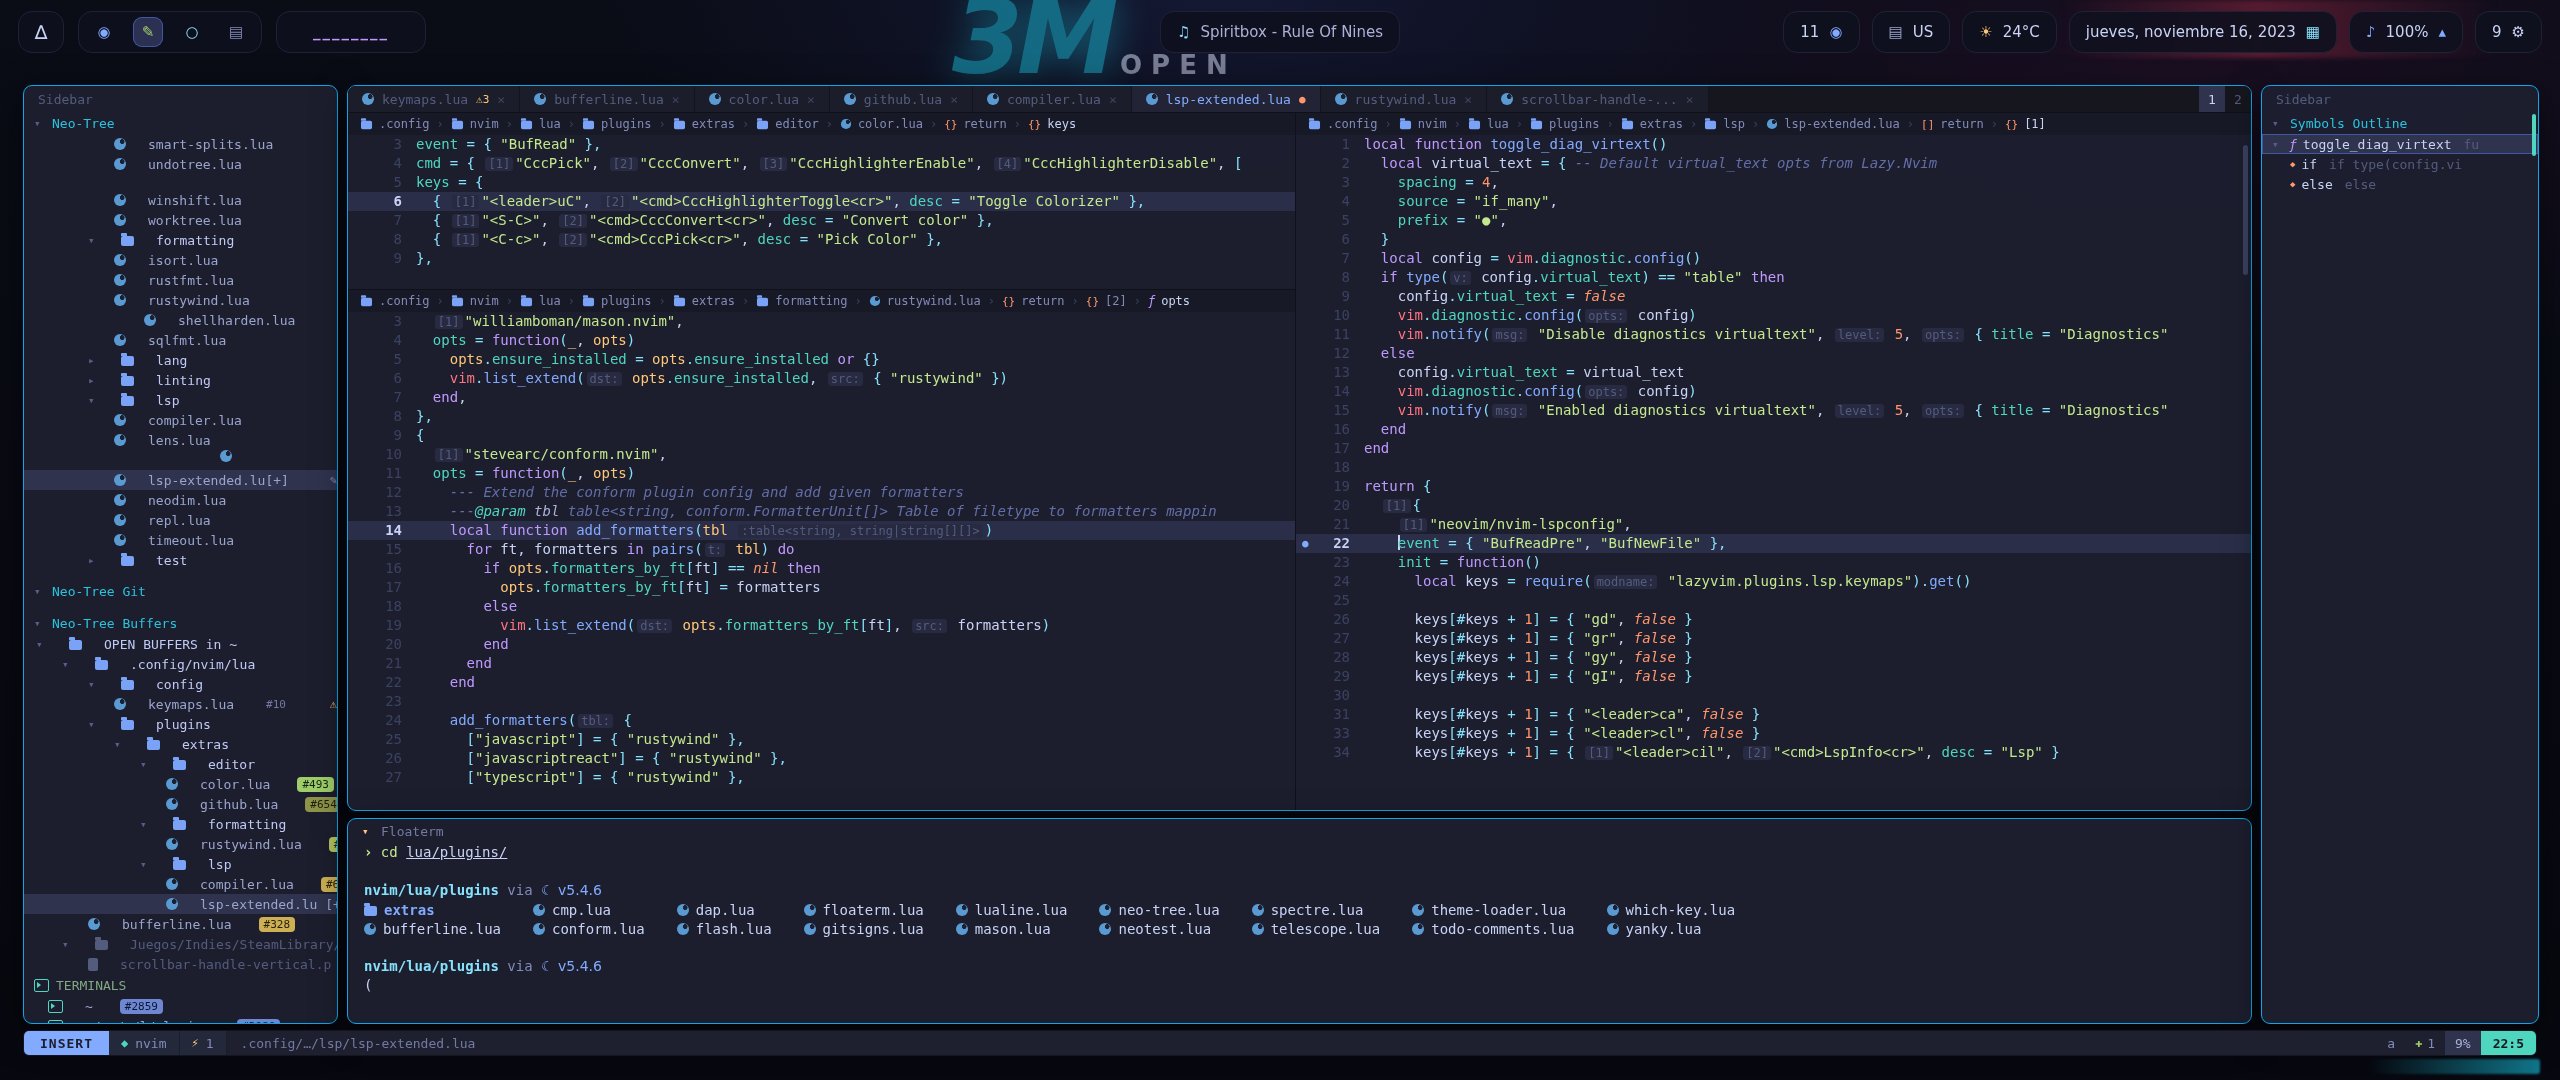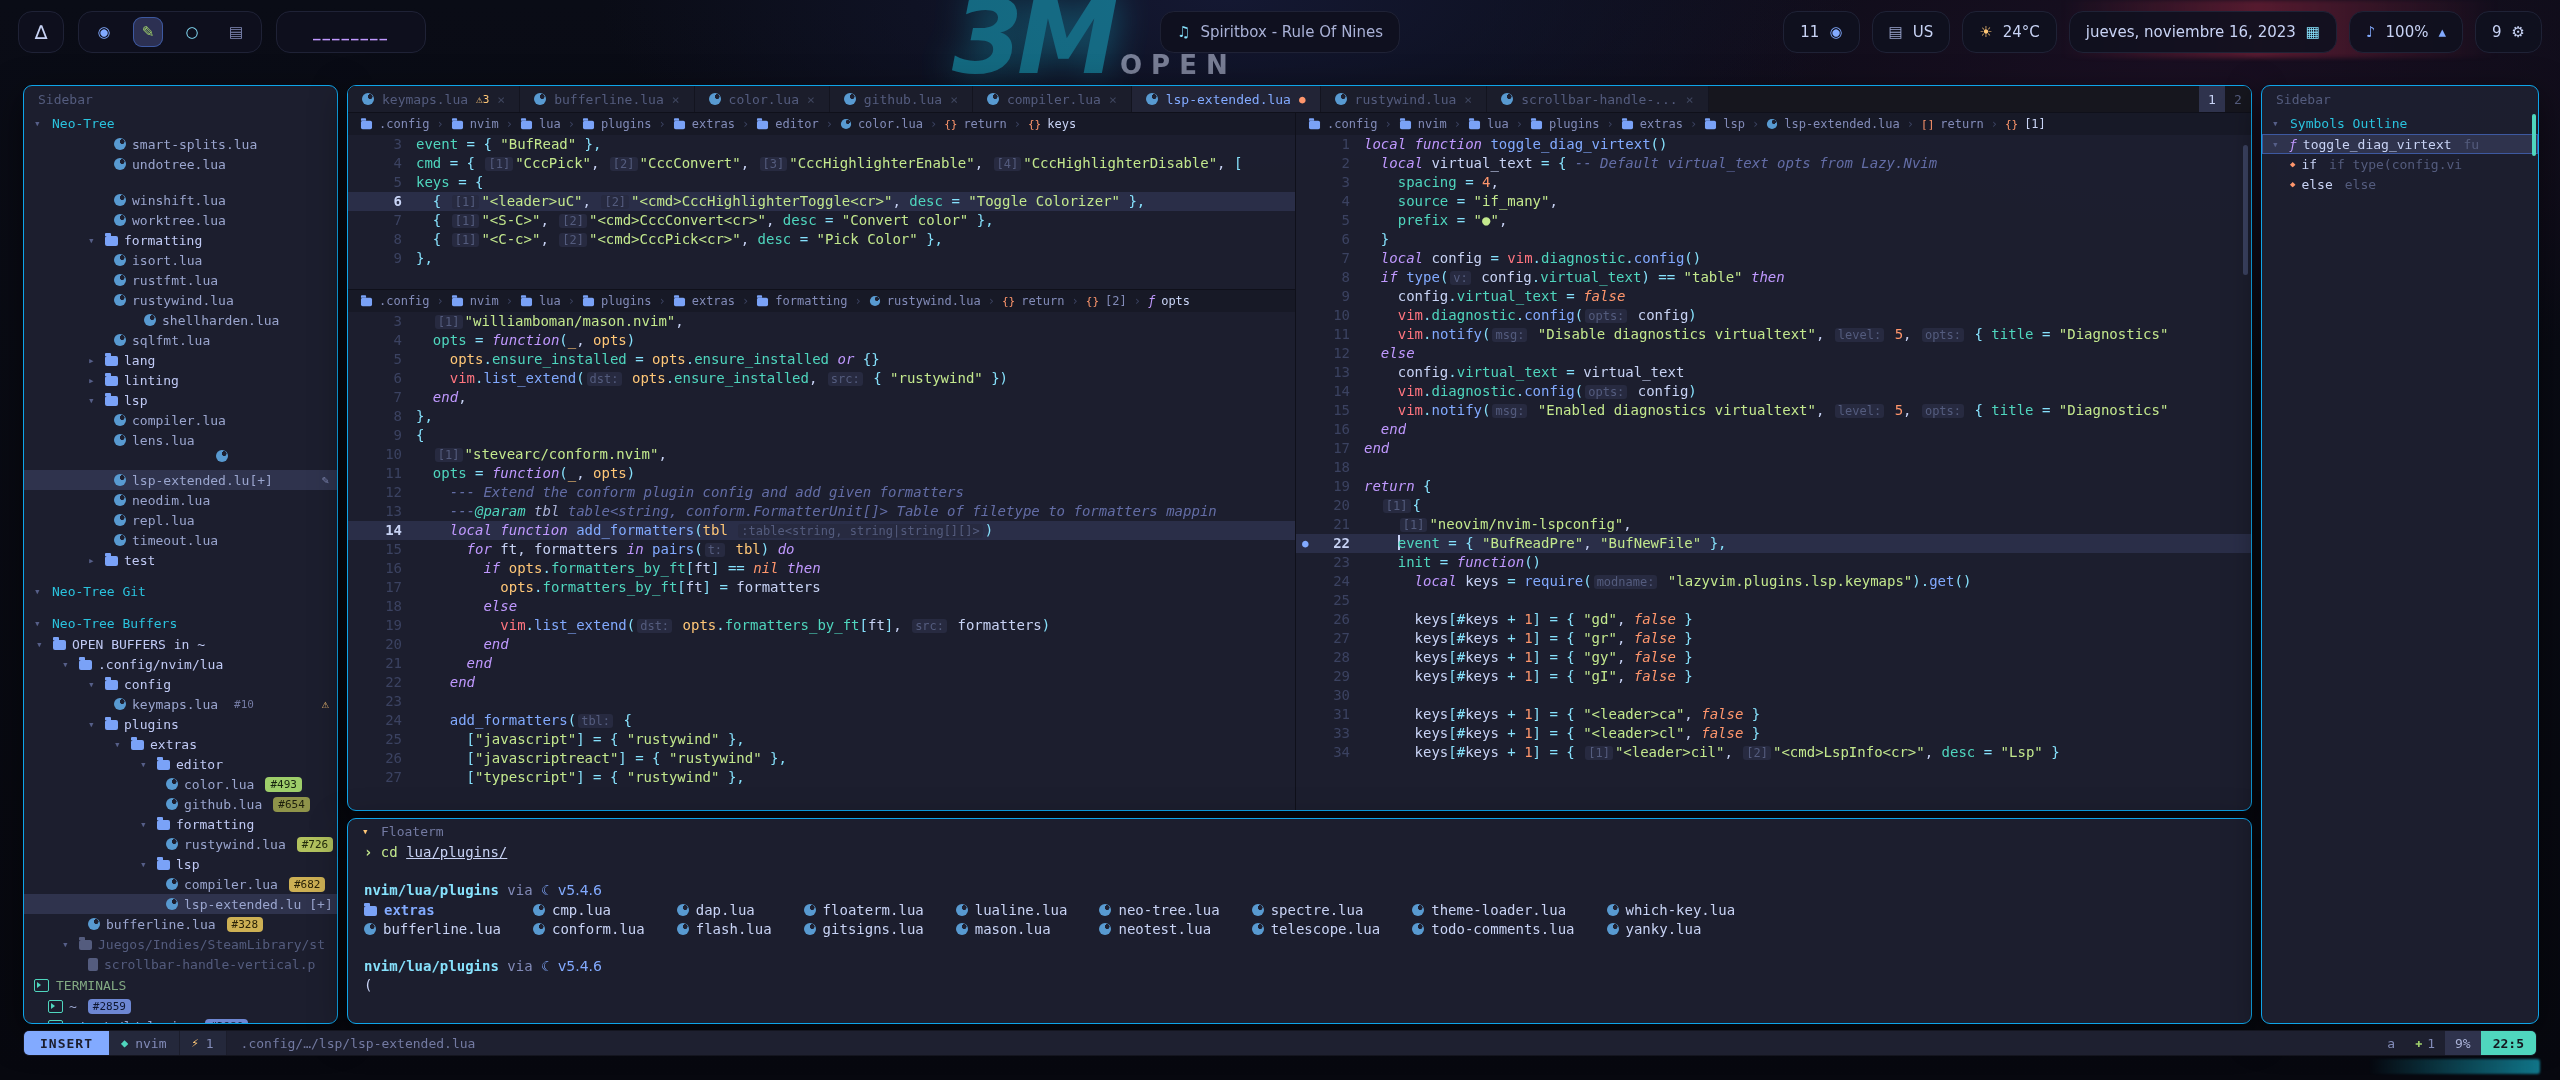--- a/index.html
+++ b/index.html
@@ -45,21 +45,21 @@
   .win-title{height:26px;display:flex;align-items:center;padding:0 14px;color:#545c7e;
           font-size:13px;font-family:"DejaVu Sans Mono",monospace}
   .shead{height:22px;display:flex;align-items:center;gap:7px;padding:0 10px;
          font-family:"DejaVu Sans Mono",monospace;font-size:13px}
   .shead .stitle{color:#2ac3de}
   .chev{color:#565f89;font-size:11px;width:11px;flex:none}
   .gap-top{margin-top:10px}
 
   
   #sidebar-l{left:23px;top:85px;width:313px;height:937px;font-family:"DejaVu Sans Mono",monospace;font-size:13px}
-  .trow{height:20px;display:flex;align-items:center;gap:6px;padding-right:8px;
+  .trow{height:20px;display:flex;align-items:center;gap:22px;padding-right:0;
         white-space:nowrap;overflow:hidden;box-sizing:border-box}
   .trow.sel{background:#2f334d}
   .tlabel{color:#9aa5ce}
   .trow.dim .tlabel{color:#545c7e}
   .tdir{color:#c0caf5}
   .badge{font-size:11px;border-radius:4px;padding:0 5px;margin-left:5px;line-height:15px;flex:none}
   .b-green{background:#9ece6a;color:#17240f}
   .b-olive{background:#8f944a;color:#1d1f0d}
   .b-yellow{background:#cdb054;color:#2a2208}
   .b-lime{background:#b2c25e;color:#222a0c}
@@ -118,21 +118,21 @@
   .cline{display:flex;height:19px;line-height:19px;font-family:"DejaVu Sans Mono",monospace;font-size:14px}
   .cline.hl{background:#2a2e48}
   .gut{width:68px;flex:none;display:flex}
   .sign{width:20px;padding-left:6px;color:#82aaff;font-size:11px}
   .lnum{flex:1;text-align:right;padding-right:14px;color:#3b4261}
   .hl .lnum{color:#c8d3f5;font-weight:bold}
   .codeln{white-space:pre;overflow:hidden}
   .vscroll{position:absolute;right:3px;top:32px;width:5px;height:130px;background:#3b4261;border-radius:3px}
 
   
-  .tk-kw{color:#c099ff;font-style:italic}
+  .tk-kw{color:#c099ff;}
   .tk-fn{color:#82aaff}
   .tk-str{color:#c3e88d}
   .tk-num{color:#ff966c}
   .tk-bool{color:#ff966c;font-style:italic}
   .tk-cmt{color:#636da6;font-style:italic}
   .tk-cmta{color:#4fd6be;font-style:italic}
   .tk-cmtb{color:#a9b1d6;font-style:italic}
   .tk-var{color:#c8d3f5}
   .tk-field{color:#4fd6be}
   .tk-builtin{color:#ff757f}

